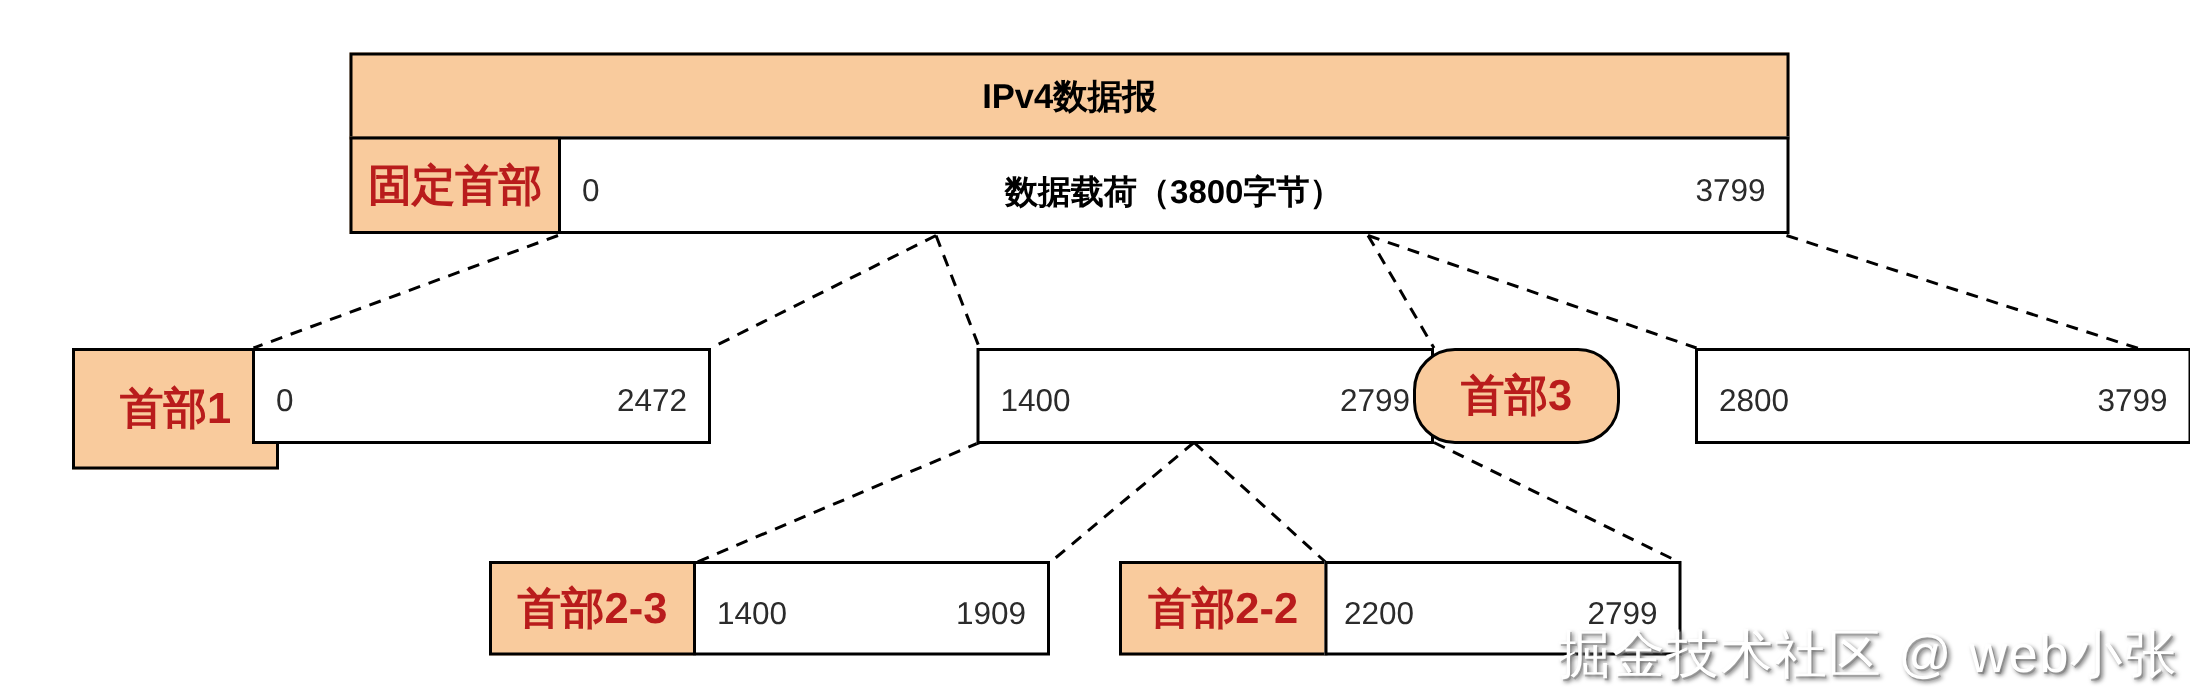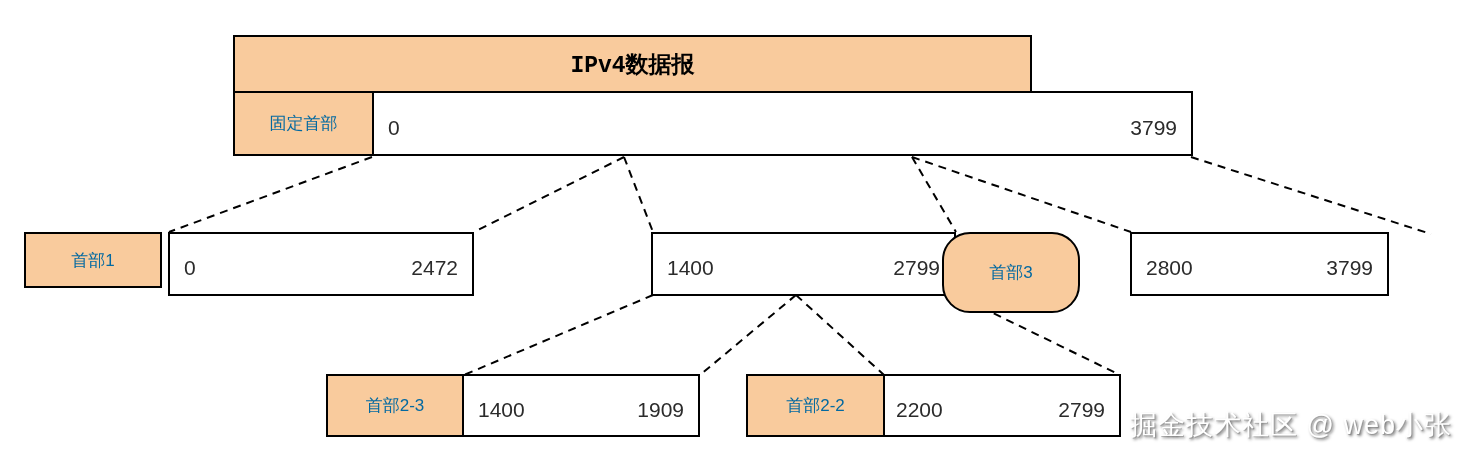--- a/index.html
+++ b/index.html
@@ -9,38 +9,38 @@
     background:var(--page-bg,#ffffff); overflow:hidden;
   }
   .lines { position:absolute; left:0; top:0; width:1460px; height:466px; }
   .box {
     position:absolute; box-sizing:border-box;
     border:2px solid var(--border-color,#000);
     display:flex; align-items:center;
   }
   .orange {
     background:var(--header-fill,#F9CB9D);
-    justify-content:center; font-weight:400; font-size:17px; color:#0369a1;
+    justify-content:center; font-weight:700; font-size:29px; color:#b91c1c;
   }
   .white { background:#ffffff; }
   .databox {
     justify-content:space-between; padding:8px 14px 0 14px;
     font-size:21px; color:var(--number-color,#2b2b2b);
   }
   .title-bar {
     justify-content:center; font-weight:700; font-size:23px; color:#000;
     background:var(--header-fill,#F9CB9D);
   }
   .payload-label {
     position:absolute; left:50%; transform:translateX(-50%);
     font-weight:700; font-size:22px; color:#000; white-space:nowrap;
   }
   .watermark {
-    position:absolute; right:8px; bottom:23px;
-    font-size:27px; letter-spacing:1px; color:#ffffff; white-space:nowrap;
+    position:absolute; right:8px; bottom:6px;
+    font-size:35px; letter-spacing:1px; color:#ffffff; white-space:nowrap;
     text-shadow:2px 2px 3px rgba(110,110,110,0.95), 1px 1px 0 rgba(150,150,150,0.6);
     margin-left:44px;
   }
 </style>
 </head>
 <body>
 
 <div class="canvas">
 
   <svg class="lines" viewBox="0 0 1460 466" xmlns="http://www.w3.org/2000/svg">
@@ -51,42 +51,43 @@
       <line x1="912" y1="157" x2="956" y2="232"></line>
       <line x1="912" y1="157" x2="1131" y2="232"></line>
       <line x1="1191" y1="157" x2="1431" y2="234"></line>
       <line x1="653" y1="295" x2="464" y2="375"></line>
       <line x1="796" y1="295" x2="700" y2="375"></line>
       <line x1="796" y1="295" x2="884" y2="375"></line>
       <line x1="956" y1="295" x2="1120" y2="375"></line>
     </g>
   </svg>
 
-  <div class="box title-bar" style="left:233px; top:35px; width:799px; height:58px;font-family:Liberation Mono, monospace;">IPv4数据报</div>
+  <div class="box title-bar" style="left:233px; top:35px; width:960px; height:58px;">IPv4数据报</div>
 
   <div class="box orange" style="left:233px; top:91px; width:141px; height:65px;">固定首部</div>
 
   <div class="box white databox" style="left:372px; top:91px; width:821px; height:65px;">
     <span>0</span>
+    <span class="payload-label">数据载荷（3800字节）</span>
     <span>3799</span>
   </div>
 
-  <div class="box orange" style="left:24px; top:232px; width:138px; height:56px;">首部1</div>
+  <div class="box orange" style="left:48px; top:232px; width:138px; height:81px;">首部1</div>
   <div class="box white databox" style="left:168px; top:232px; width:306px; height:64px;">
     <span>0</span>
     <span>2472</span>
   </div>
 
   <div class="box white databox" style="left:651px; top:232px; width:305px; height:64px;">
     <span>1400</span>
     <span>2799</span>
   </div>
 
-  <div class="box orange" style="left:942px; top:232px; width:138px; height:81px;border-radius:28px;">首部3</div>
-  <div class="box white databox" style="left:1130px; top:232px; width:259px; height:64px;align-items:center;">
+  <div class="box orange" style="left:942px; top:232px; width:138px; height:64px;border-radius:28px;">首部3</div>
+  <div class="box white databox" style="left:1130px; top:232px; width:331px; height:64px;align-items:center;">
     <span>2800</span>
     <span>3799</span>
   </div>
 
   <div class="box orange" style="left:326px; top:374px; width:138px; height:63px;">首部2-3</div>
   <div class="box white databox" style="left:462px; top:374px; width:238px; height:63px;">
     <span>1400</span>
     <span>1909</span>
   </div>
 

